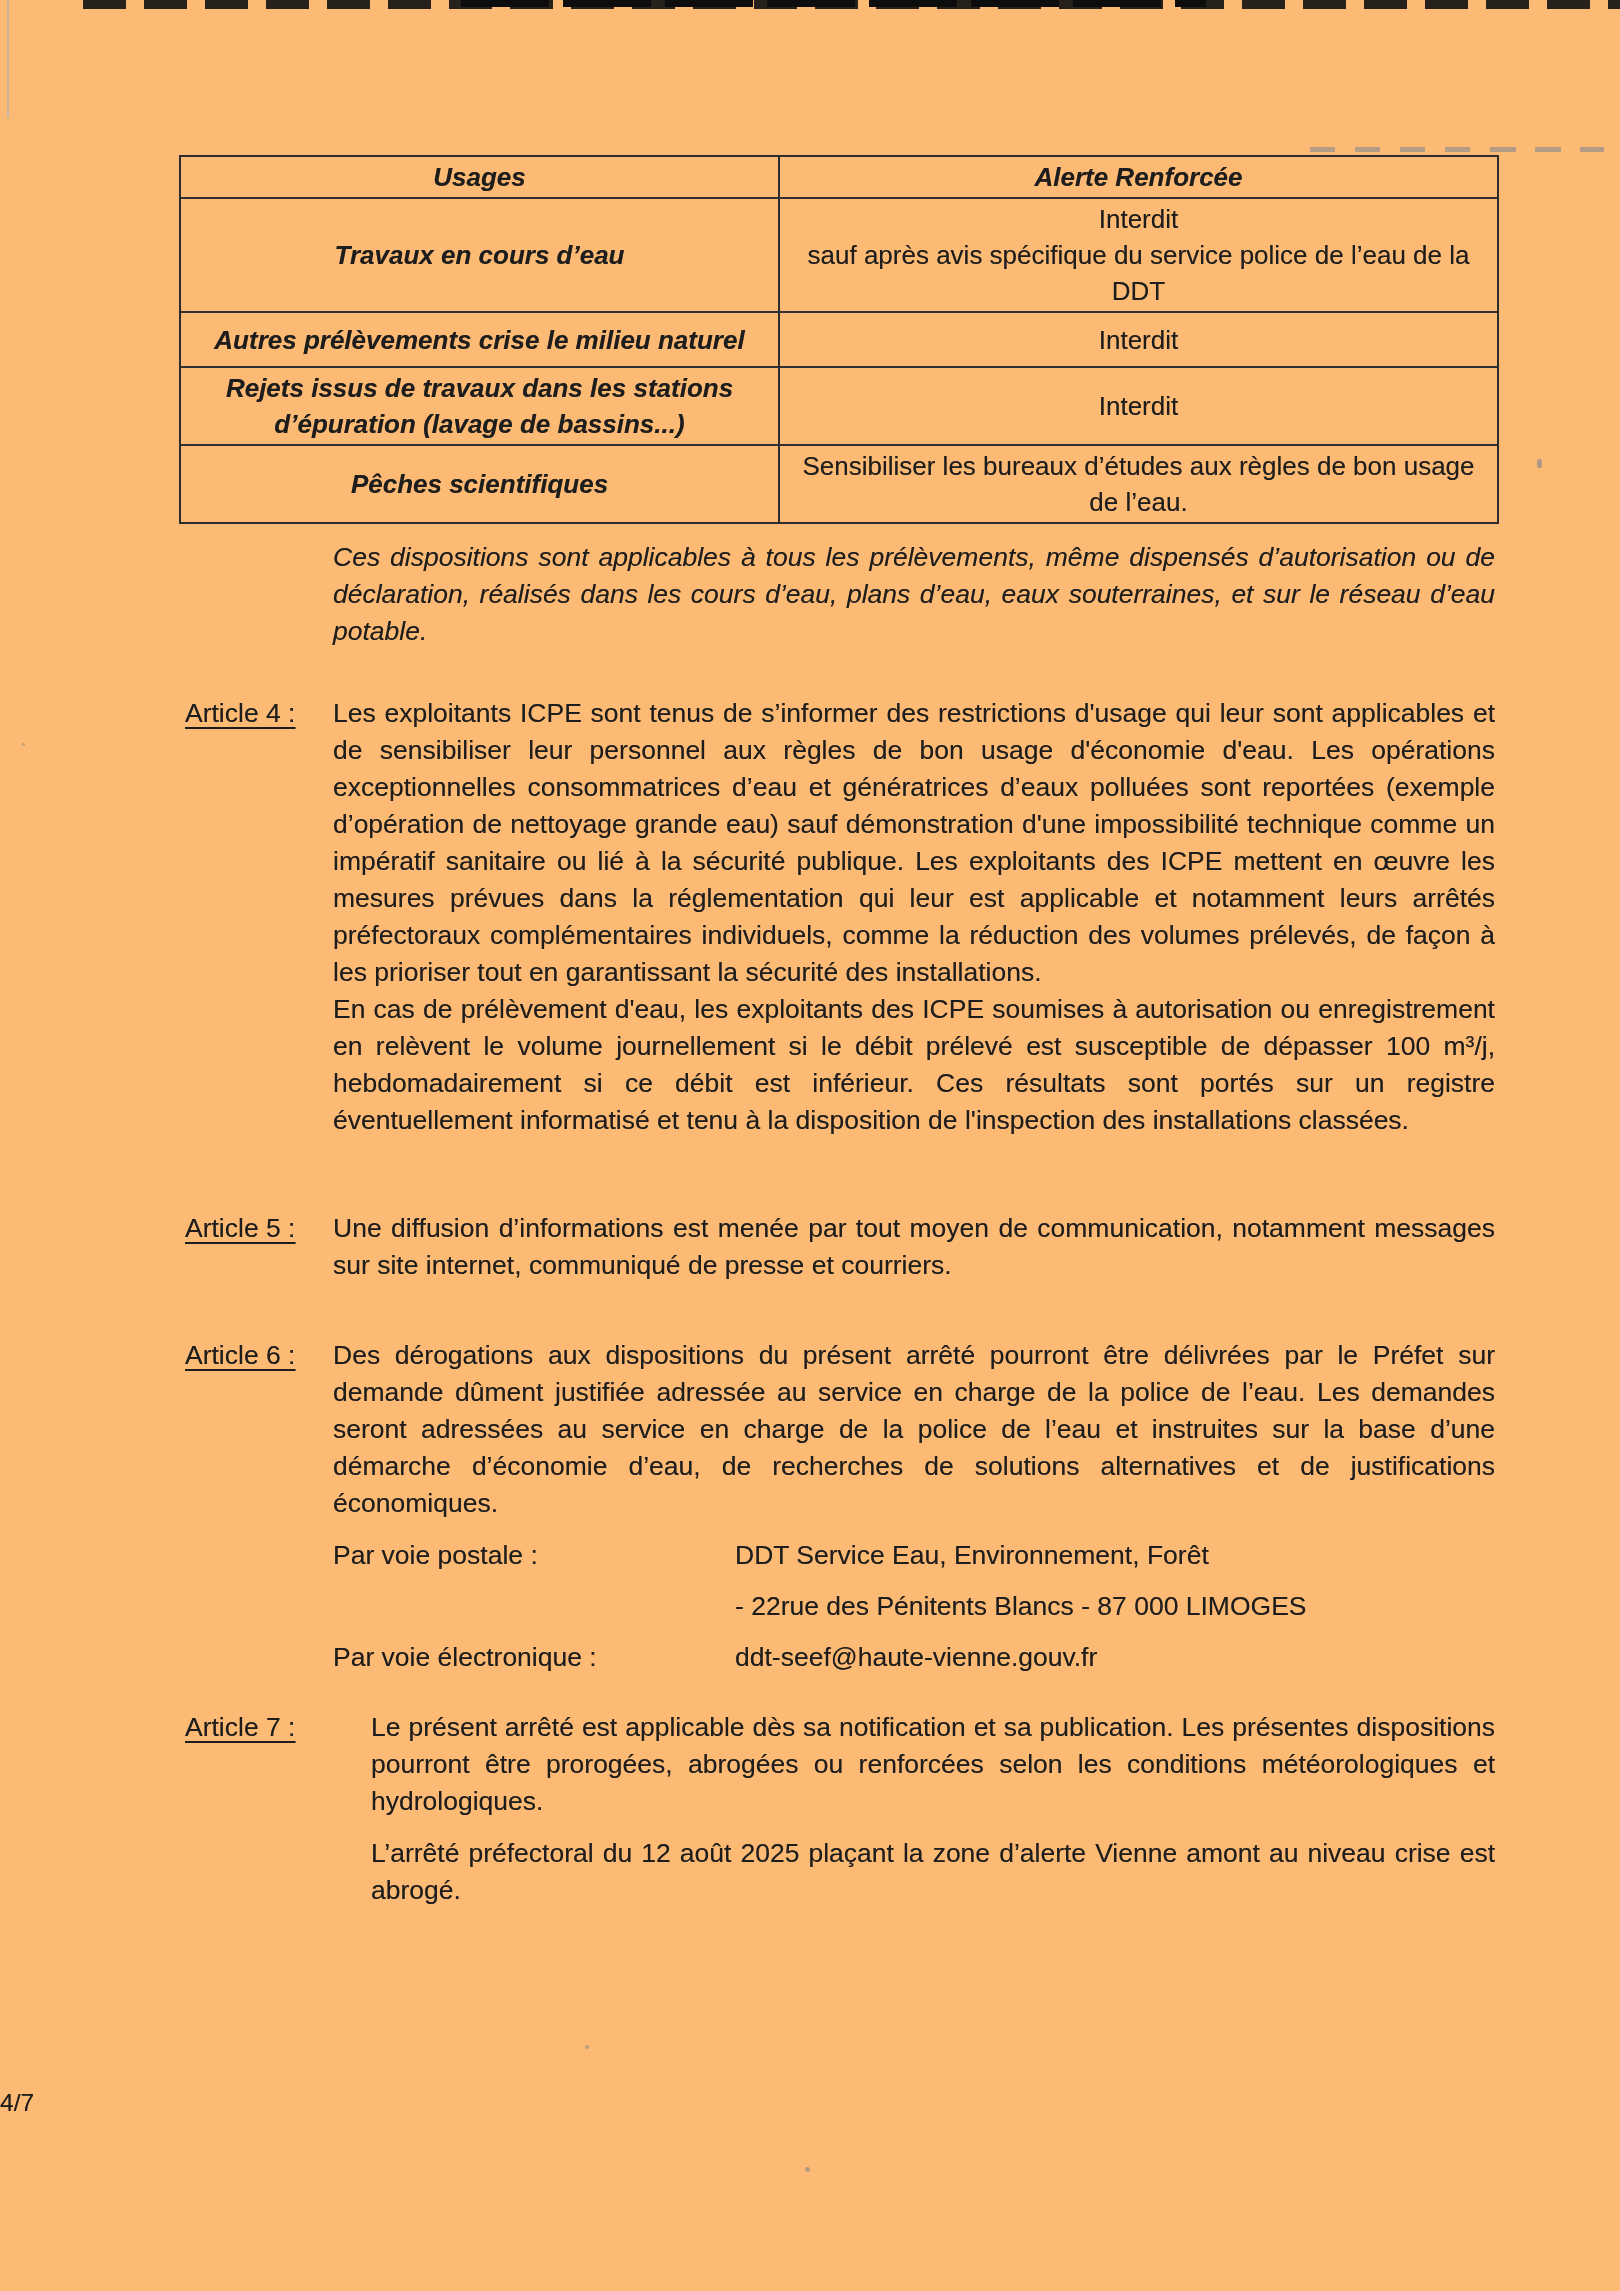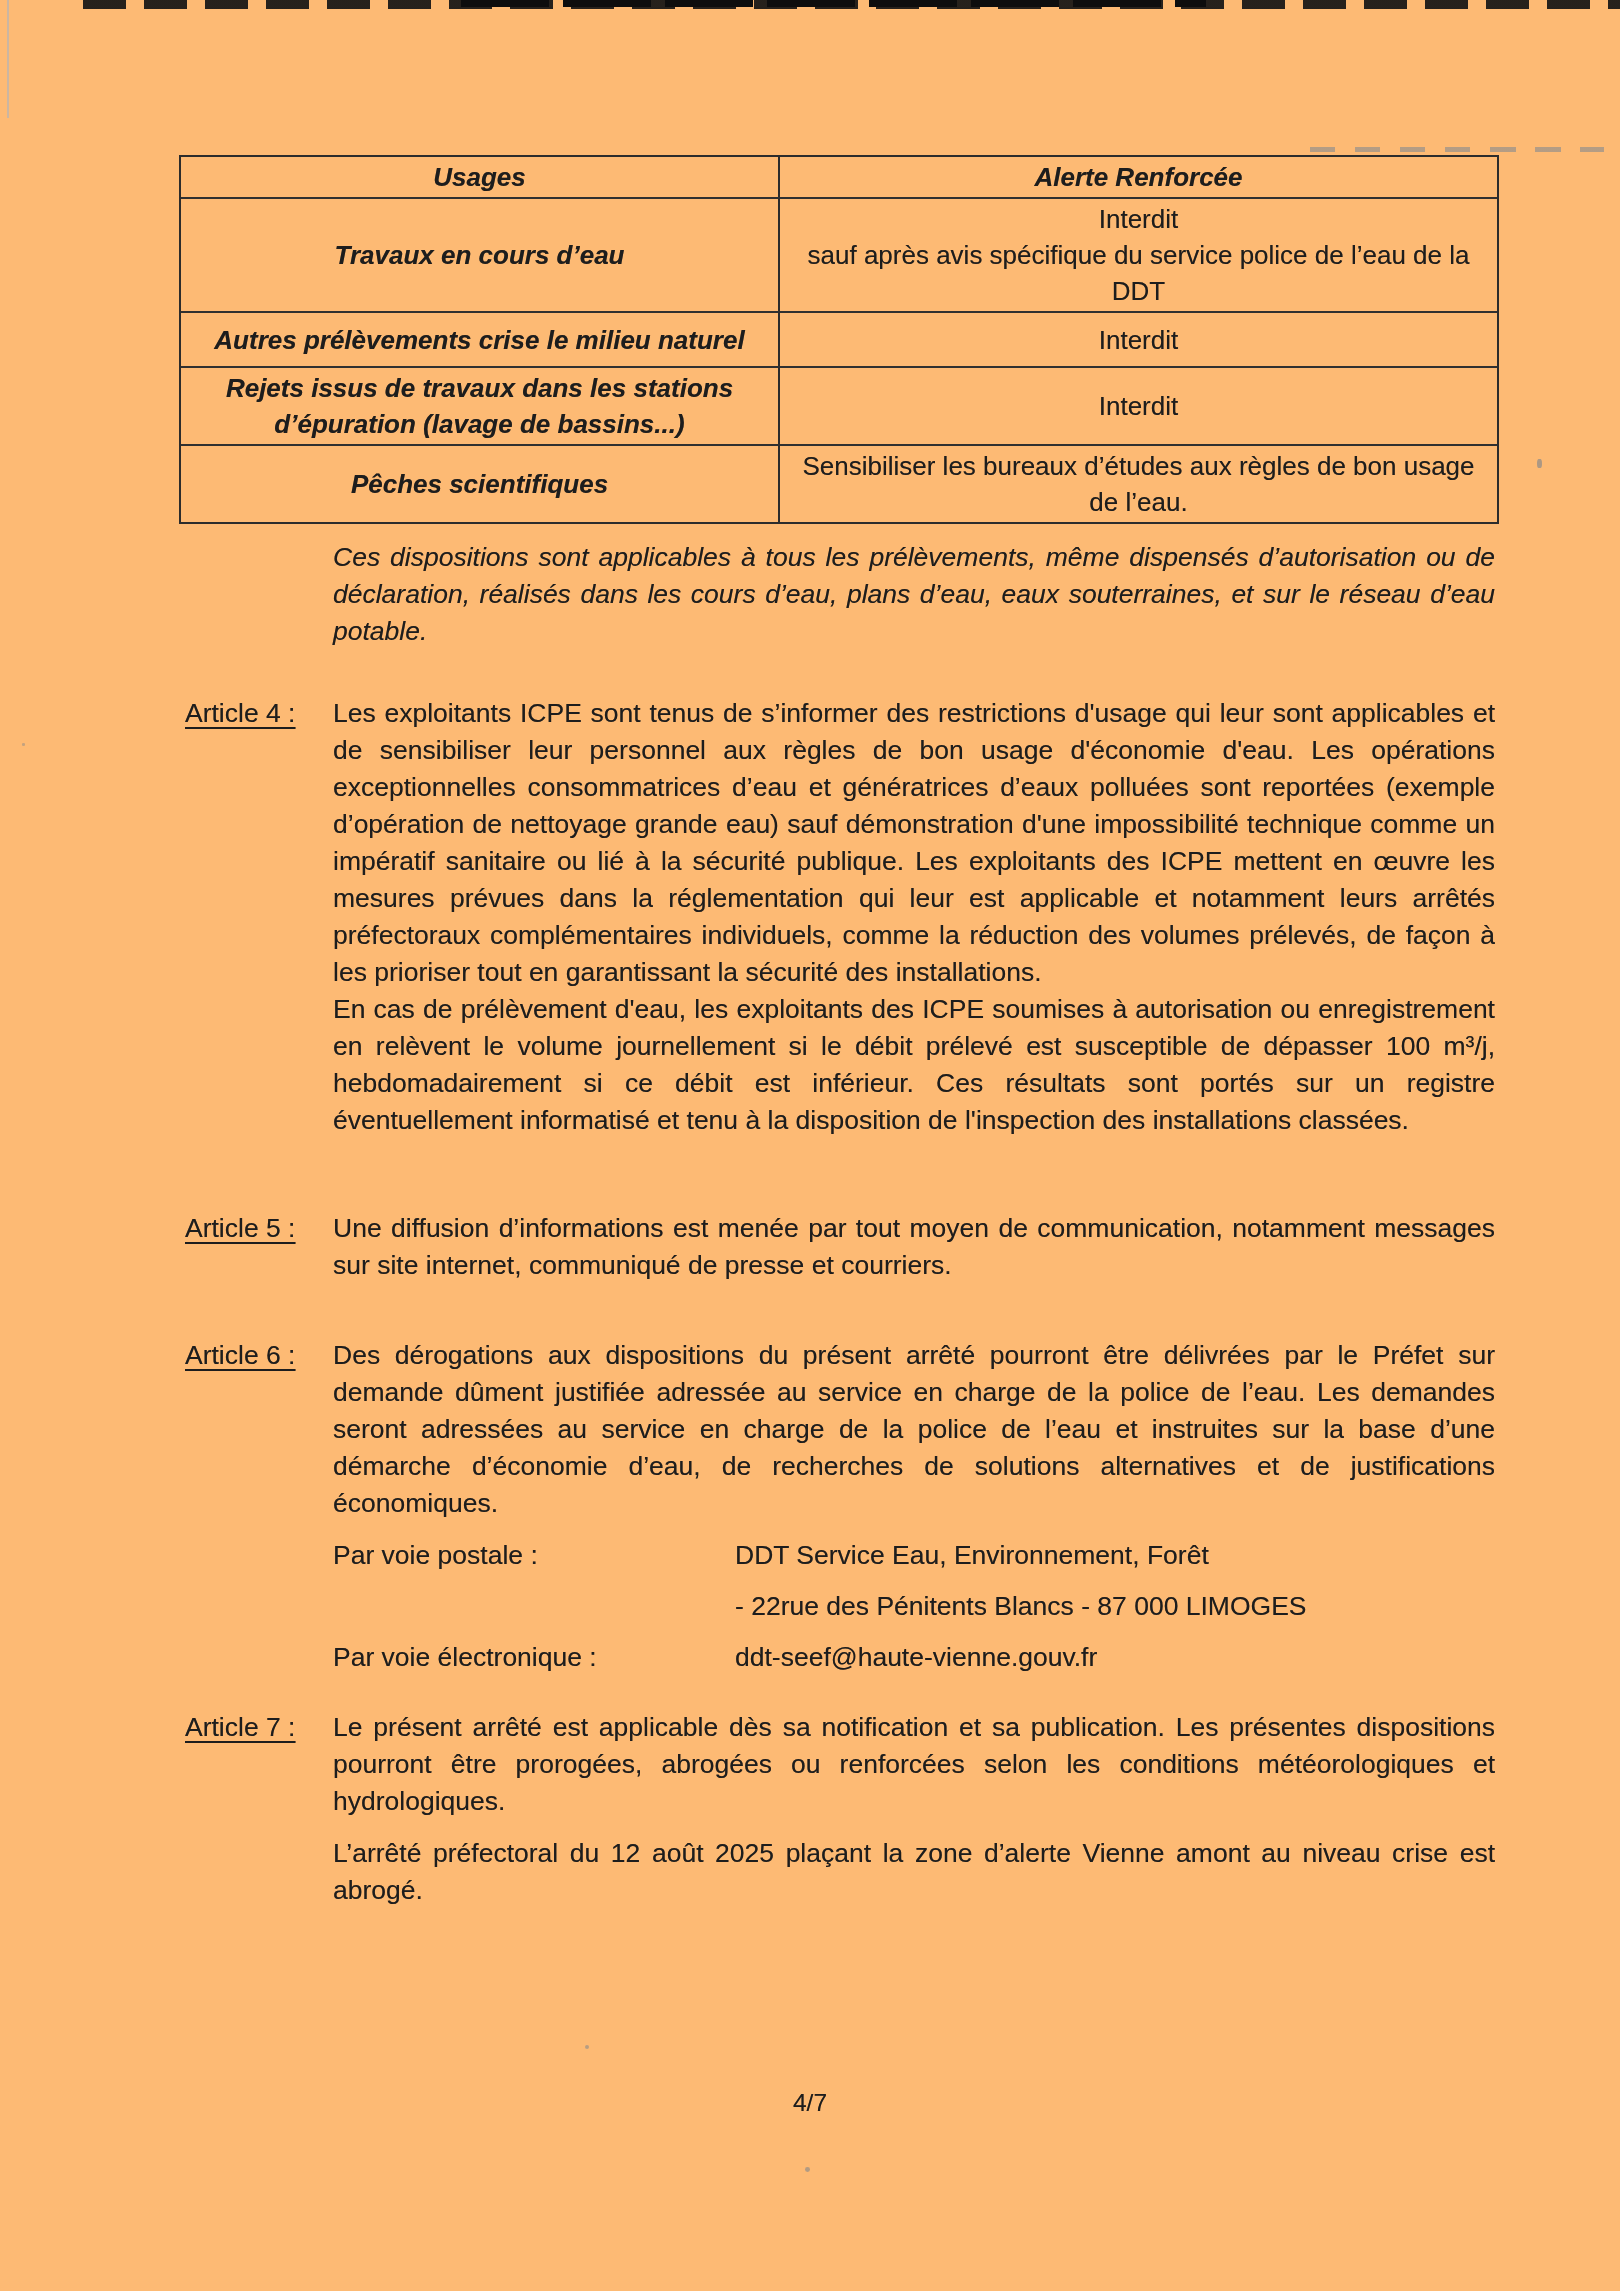--- a/index.html
+++ b/index.html
@@ -74,35 +74,35 @@
     text-underline-offset:4.9px;
     text-decoration-thickness:2px;
     white-space:nowrap;
   }
   .block .body{flex:1;min-width:0;}
   .body p{margin:0;text-align:justify;}
   .mt-intro{margin-top:19.6px;font-style:italic;}
   .mt-a4{margin-top:45px;}
   .mt-a5{margin-top:71px;}
   .mt-a6{margin-top:53px;}
-  .mt-a7{margin-top:33px;}
+  .mt-a7{margin-top:33px;gap:38px;}
   .para2{margin-top:15.7px !important;}
 
   
   .contact{margin-top:15.7px;}
   .contact-row{display:flex;margin-top:13.7px;}
   .contact-row:first-child{margin-top:0;}
   .contact-row .clbl{width:402px;flex:0 0 402px;}
   .contact-row .cval{flex:1;}
   .contact-row.cont .clbl{visibility:hidden;}
 
   
   .footer{
     position:absolute;top:2089px;left:0;width:1620px;
-    text-align:center;font-size:24.5px;
+    text-align:left;font-size:24.5px;
   }
 </style>
 </head>
 <body>
 
 <div class="page">
 
   <div class="scan-bar-top"></div>
   <div class="scan-bar-top2"></div>
   <div class="scan-edge-left"></div>

